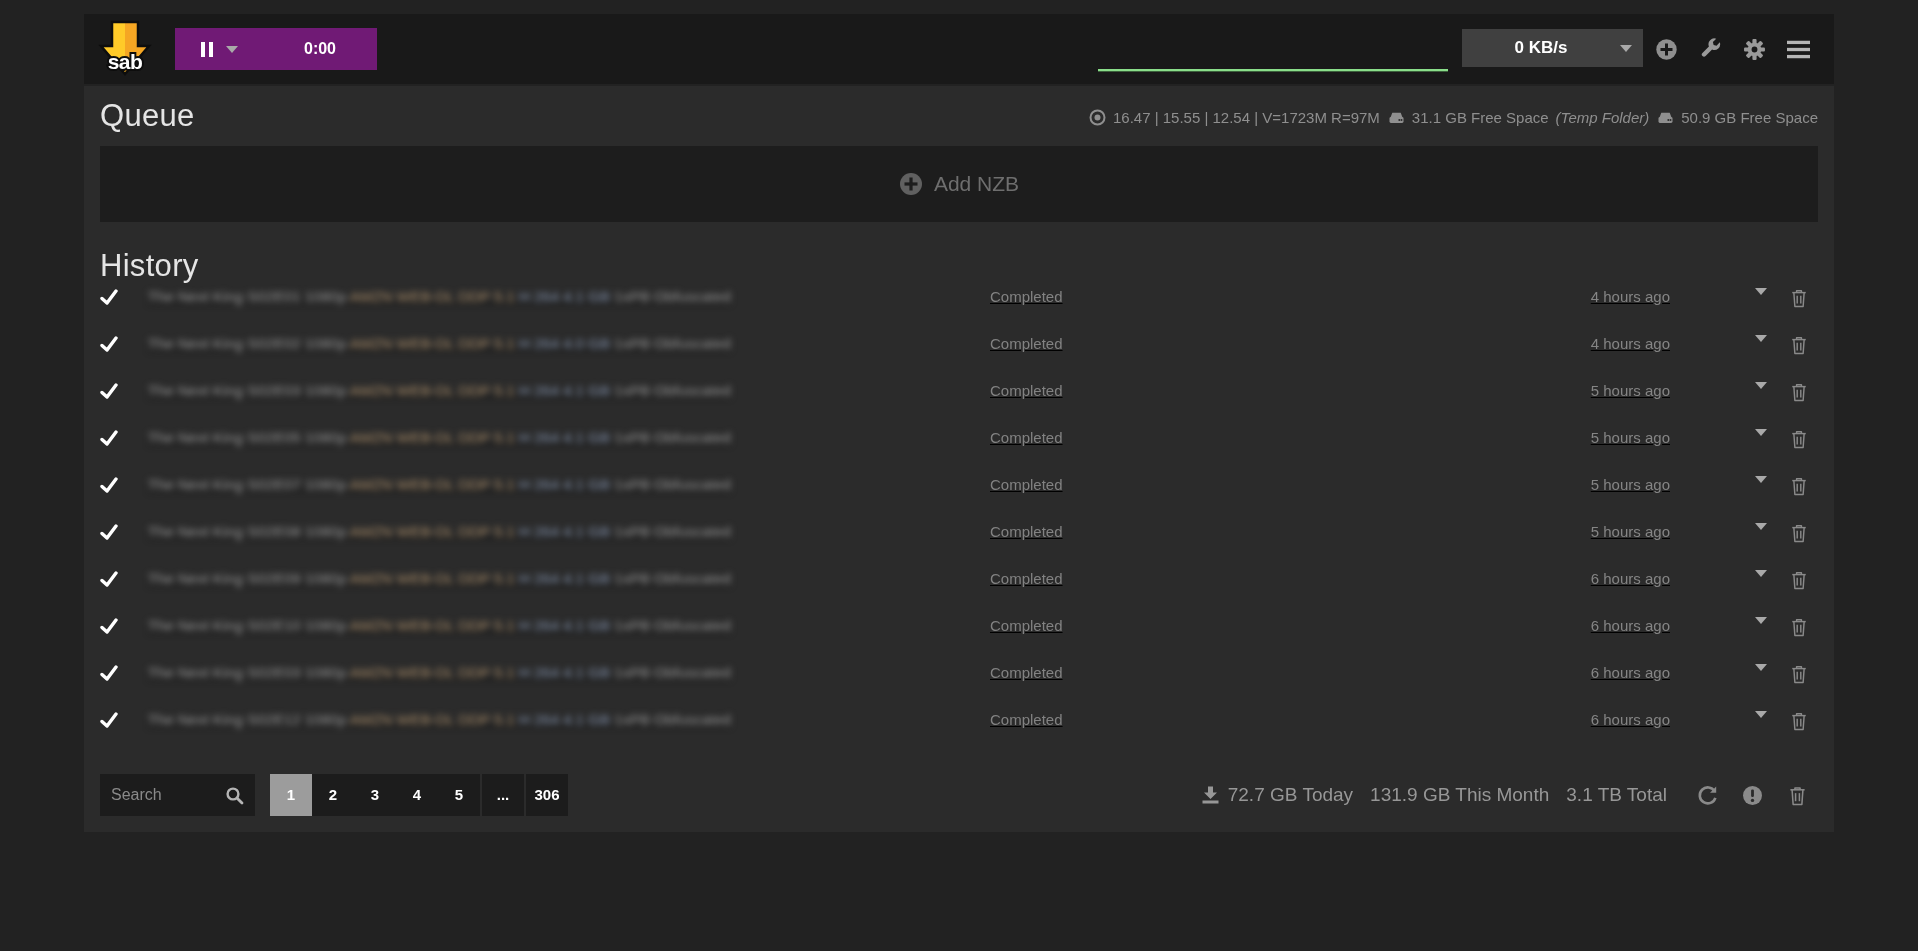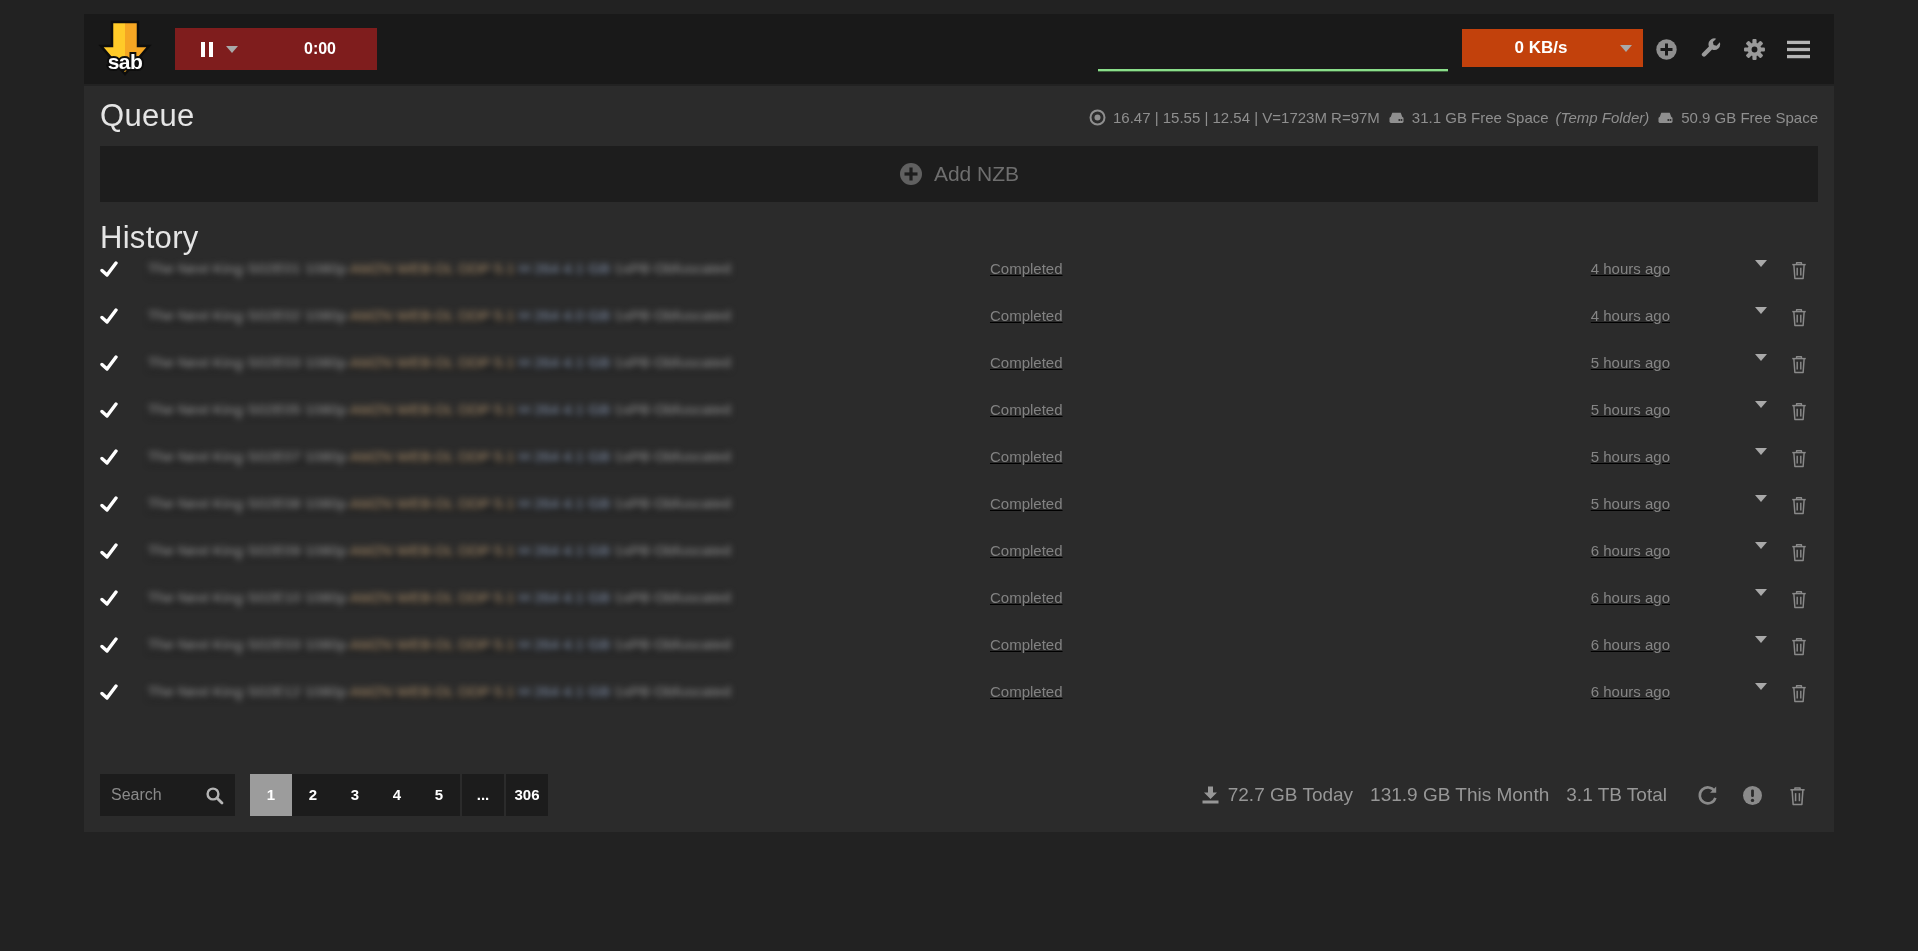--- a/index.html
+++ b/index.html
@@ -4,72 +4,72 @@
 <style>
   * { margin:0; padding:0; box-sizing:border-box; }
   html,body { width:1918px; height:951px; background:#222222; overflow:hidden;
               font-family:"Liberation Sans", sans-serif; }
 
   
   .topbar { position:absolute; left:84px; top:14px; width:1750px; height:70px;
             background:#191919; }
   .logo { position:absolute; left:14px; top:6px; width:54px; height:58px; cursor:pointer; }
   .pause-group { position:absolute; left:91px; top:14px; width:202px; height:42px;
-                 background:#7f1d1d; display:flex; align-items:stretch; }
+                 background:#701a75; display:flex; align-items:stretch; }
   .pause-btn { width:88px; display:flex; align-items:center; justify-content:center;
                gap:13px; cursor:pointer; }
   .pause-bars { display:flex; gap:4px; }
   .pause-bars i { display:block; width:4px; height:15px; background:#ffffff; }
   .caret { width:0; height:0; border-left:6px solid transparent; border-right:6px solid transparent;
            border-top:7px solid #a9a9a9; }
   .timer { flex:1; display:flex; align-items:center; justify-content:center;
            color:#ffffff; font-size:16px; font-weight:bold; }
   .speed-graph { position:absolute; left:1014px; top:20px; width:350px; height:37px; }
   .speed-line { position:absolute; left:0; bottom:0; width:100%; height:2px;
                 background:#8ade8a; box-shadow:0 1px 0 #3c613c; }
   .speed-btn { position:absolute; left:1378px; top:15px; width:181px; height:38px;
-               background:#c2410c; display:flex; align-items:center; cursor:pointer; }
+               background:#404040; display:flex; align-items:center; cursor:pointer; }
   .speed-btn .lbl { flex:1; text-align:center; color:#ffffff; font-size:17px; font-weight:bold; }
   .speed-btn .caret { margin-right:11px; }
   .topbar-icons { position:absolute; right:24px; top:0; height:70px; display:flex;
                   align-items:center; gap:21px; }
   .tb-icon { width:23px; height:23px; display:flex; align-items:center; justify-content:center;
              cursor:pointer; }
 
   
   .panel { position:absolute; left:84px; top:86px; width:1750px; height:746px;
            background:#2b2b2b; }
   .queue-row { display:flex; align-items:baseline; padding:12px 16px 0 16px; }
   h1.sec-title { font-size:31px; font-weight:400; color:#e5e5e5; letter-spacing:.3px; }
   .queue-stats { margin-left:auto; display:flex; align-items:center; gap:8px;
                  color:#8f8f8f; font-size:15px; }
   .qstat { display:flex; align-items:center; gap:7px; }
   .qstat em { font-style:italic; }
 
-  .addnzb { margin:12px 16px 0 16px; height:56px; background:#1d1d1d;
+  .addnzb { margin:12px 16px 8px 16px; height:76px; background:#1d1d1d;
             display:flex; align-items:center; justify-content:center; gap:11px;
             color:#6e6e6e; font-size:21px; cursor:pointer; }
 
   .history-title { padding:18px 16px 4px 16px; }
 
   .hrow { height:47px; display:flex; align-items:flex-start; padding:0 26px 0 16px;text-decoration:underline; }
   .hcheck { width:18px; height:18px; margin-right:30px; flex:none; }
   .hname { width:842px; flex:none; font-size:15px; color:#8f8f8f; white-space:nowrap;
            overflow:hidden; filter:blur(3.4px); }
   .hname .warm { color:#a38764; }
   .hname .cool { color:#7d8ca6; }
   .hstatus { flex:1; font-size:15px; color:#828282; }
   .htime { width:160px; text-align:right; font-size:15px; color:#858585; margin-right:85px; }
   .hcaret { cursor:pointer; }
   .htrash { width:18px; height:20px; margin-left:23px; cursor:pointer; }
 
   
   .footer { position:absolute; left:16px; right:26px; bottom:16px; height:42px;
             display:flex; align-items:center; }
-  .search { width:135px; height:42px; background:#1c1c1c; display:flex;
+  .search { width:155px; height:42px; background:#1c1c1c; display:flex;
             align-items:center; padding:0 11px; }
   .search input { flex:1; min-width:0; background:transparent; border:none; outline:none;
                   color:#cccccc; font-size:16px; font-family:"Liberation Sans",sans-serif; }
   .search input::placeholder { color:#8a8a8a; opacity:1; }
   .pagination { display:flex; margin-left:15px; height:42px; }
   .page { min-width:42px; height:42px; line-height:42px; text-align:center; background:#1c1c1c;
           color:#ffffff; font-size:15px; font-weight:bold; cursor:pointer; padding:0 6px; }
   .page.active { background:#9c9c9c; }
   .page.gap-left { margin-left:2px; }
   .footer-stats { margin-left:auto; display:flex; align-items:center; gap:17px;

